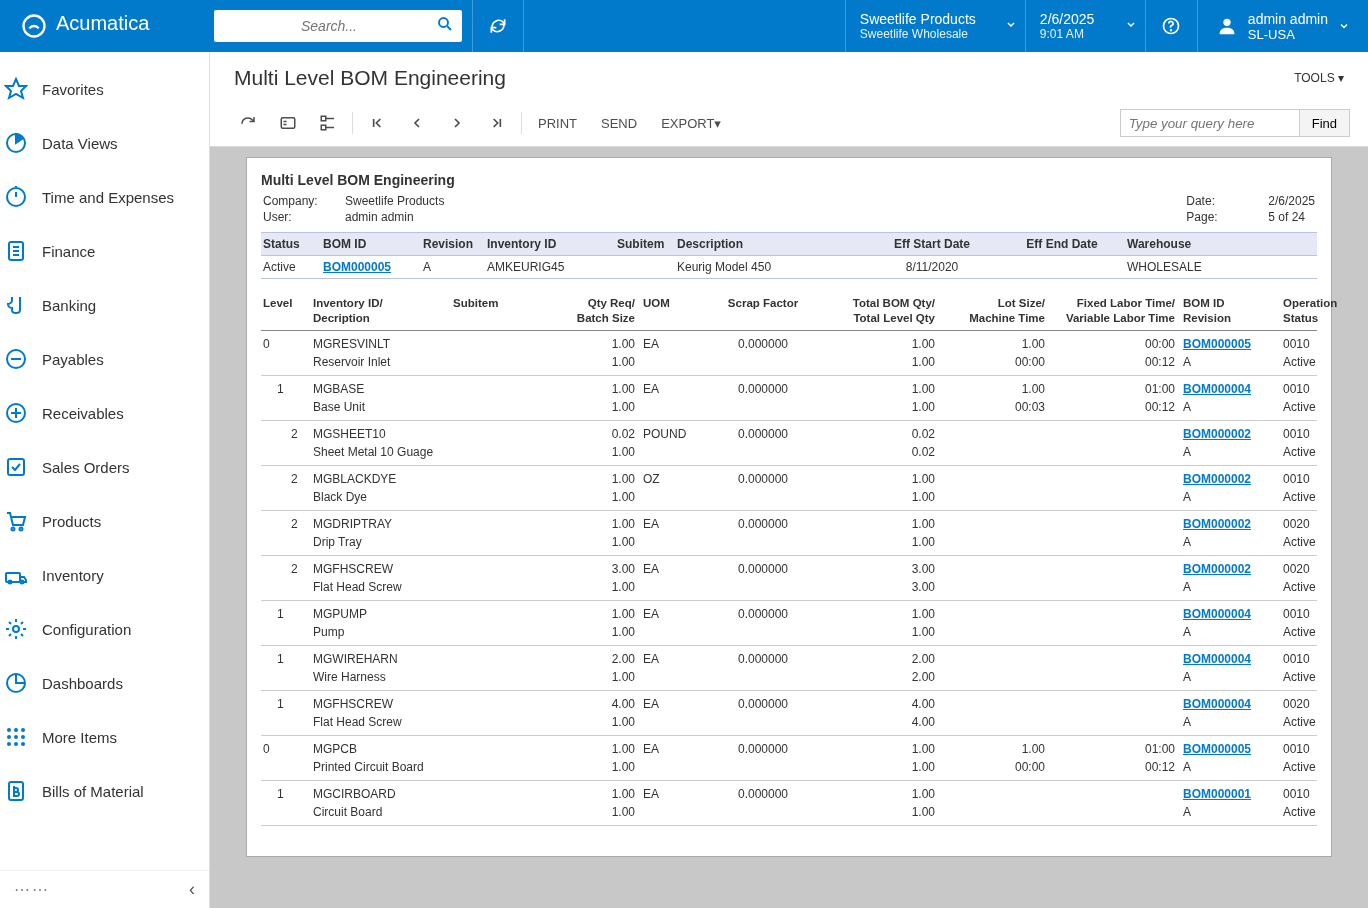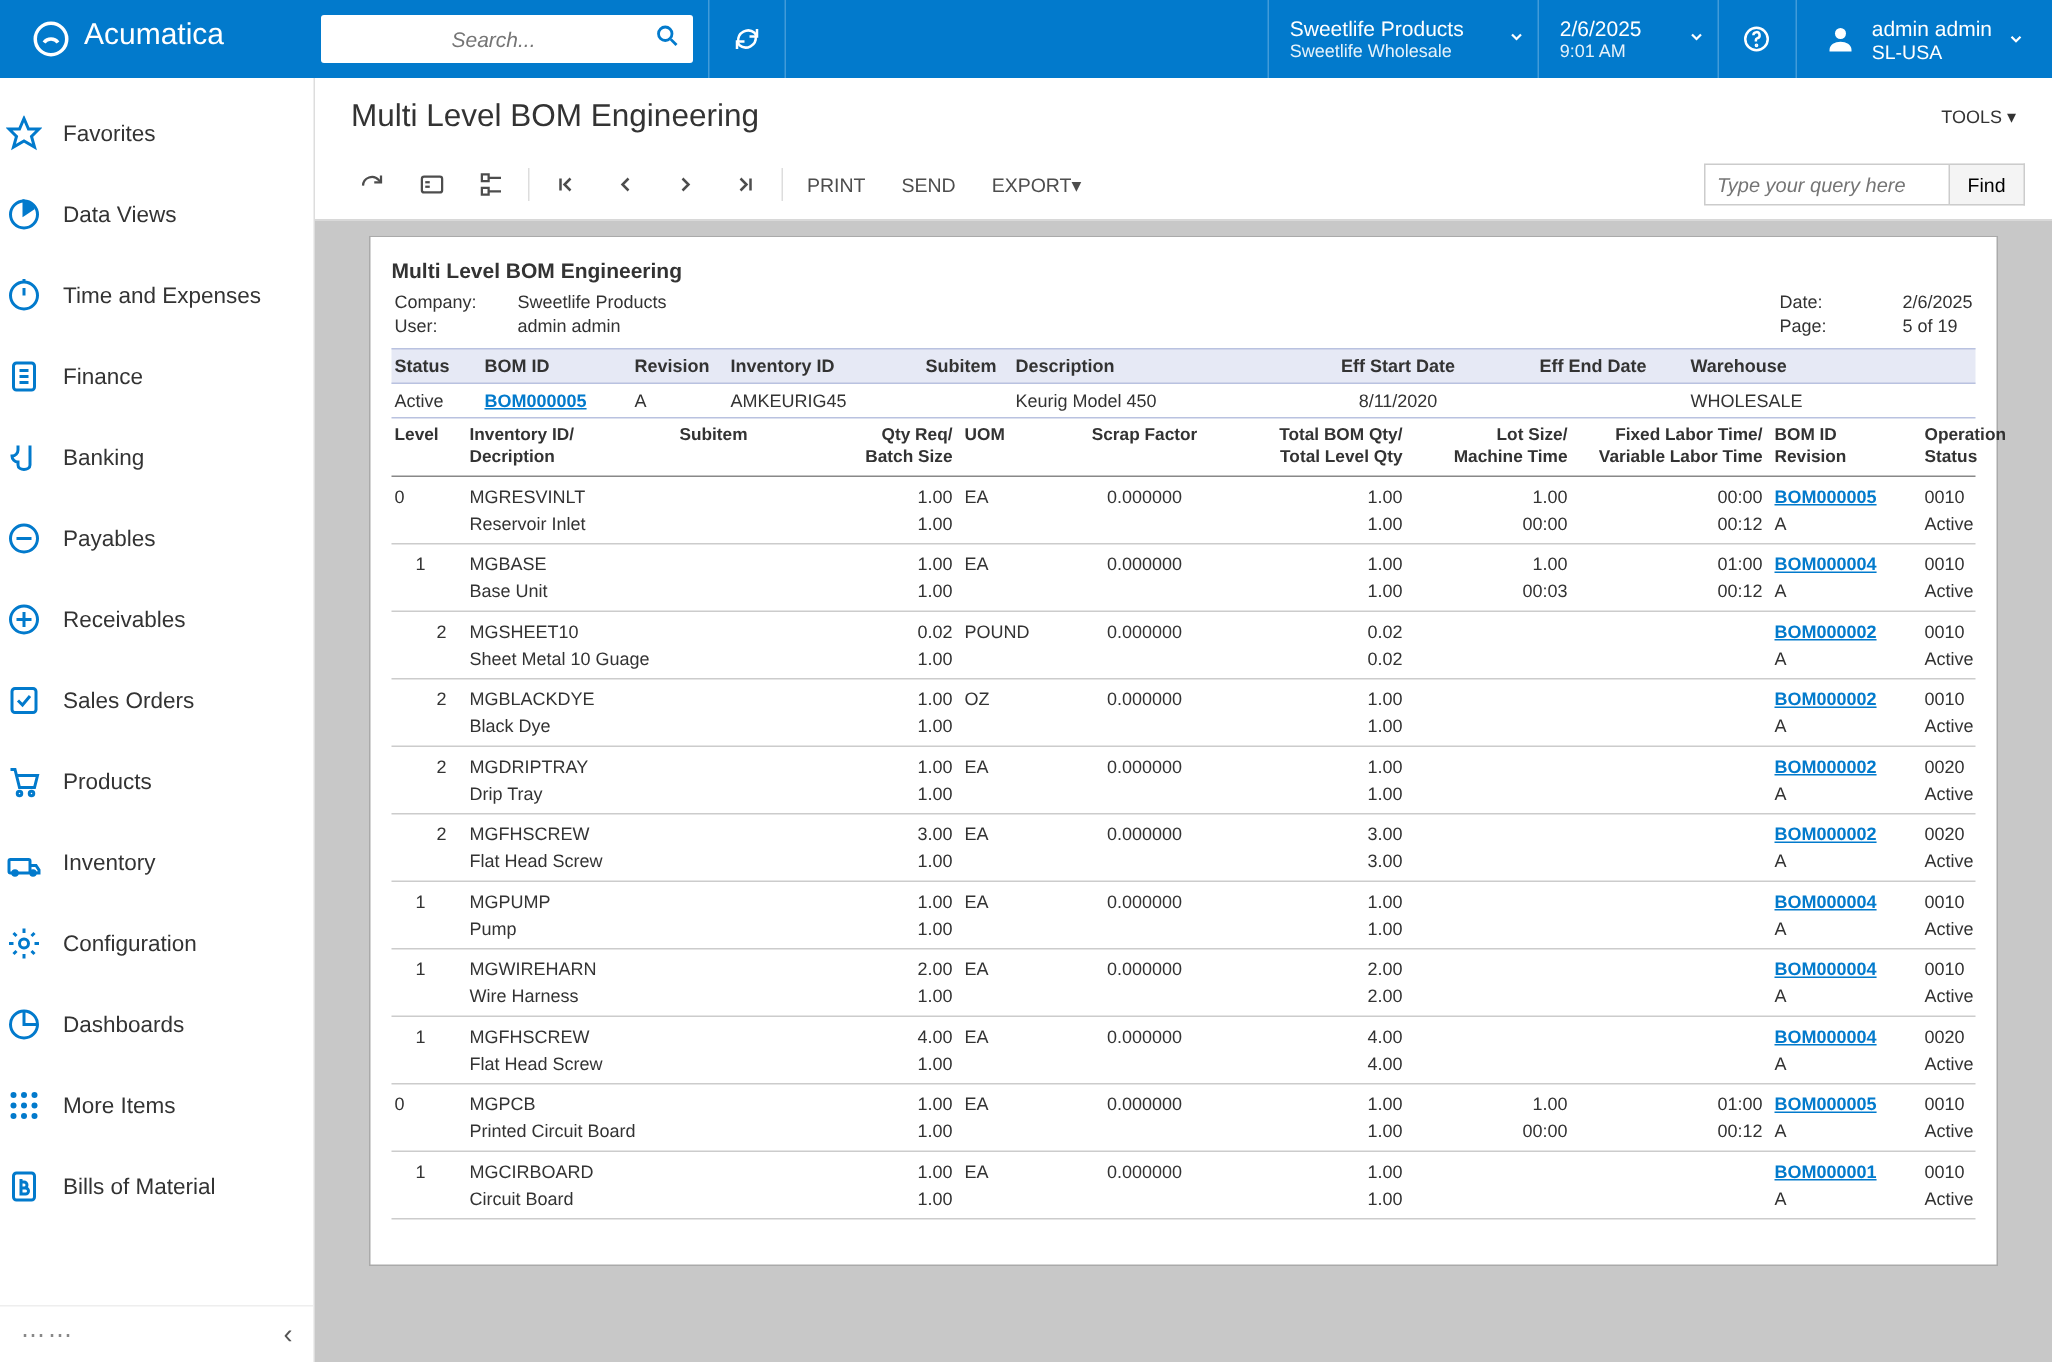--- a/index.html
+++ b/index.html
@@ -32,34 +32,34 @@
 
 .main { flex: 1; display: flex; flex-direction: column; overflow: hidden; }
 .page-head { display: flex; justify-content: space-between; align-items: center; padding: 14px 24px 10px; }
 .page-title { font-size: 21px; color: #333; }
 .tools { font-size: 12px; color: #333; cursor: pointer; }
 .toolbar { display: flex; align-items: center; gap: 0; padding: 6px 18px; border-bottom: 1px solid #d8d8d8; }
 .tb-iconbtn { width: 40px; height: 34px; display: flex; align-items: center; justify-content: center; color: #4d4d4d; cursor: pointer; }
 .tb-textbtn { padding: 0 12px; height: 34px; display: flex; align-items: center; color: #4d4d4d; font-size: 13px; cursor: pointer; }
 .tb-sep { width: 1px; height: 22px; background: #ddd; margin: 0 4px; }
 .query-box { margin-left: auto; display: flex; }
-.query-box input { border: 1px solid #ccc; height: 28px; width: 164px; padding: 0 8px; font-style: italic; color: #888; outline: none; }
+.query-box input { border: 1px solid #ccc; height: 28px; width: 180px; padding: 0 8px; font-style: italic; color: #888; outline: none; }
 .query-box button { border: 1px solid #ccc; border-left: none; background: #f4f4f4; padding: 0 12px; height: 28px; font-size: 13px; cursor: pointer; }
 
 
 .report-wrap { flex: 1; background: #c8c8c8; padding: 10px 36px; overflow: auto; }
 .report { background: #fff; border: 1px solid #aaa; padding: 14px 14px 30px; min-height: 680px; }
 .rpt-title { font-weight: bold; font-size: 14px; margin-bottom: 4px; }
 .rpt-meta { display: flex; justify-content: space-between; margin-bottom: 6px; font-size: 12px; }
 .rpt-meta td:first-child { width: 80px; }
 .hdr-band { background: #e6e9f5; border-top: 1px solid #b9c2e0; border-bottom: 1px solid #b9c2e0; display: grid; grid-template-columns: 60px 100px 64px 130px 60px 190px 130px 130px 100px 100px; font-weight: bold; font-size: 12px; padding: 4px 2px; }
 .main-band { display: grid; grid-template-columns: 60px 100px 64px 130px 60px 190px 130px 130px 100px 100px; font-size: 12px; padding: 4px 2px; border-bottom: 1px solid #b9c2e0; }
 .main-band .link { color: #027acc; text-decoration: underline; font-weight: bold; }
 .sub-hdr { display: grid; grid-template-columns: 50px 140px 80px 110px 60px 120px 120px 110px 130px 100px 80px; font-weight: bold; font-size: 11.5px; padding: 4px 2px; border-bottom: 1px solid #888; }
-.sub-hdr div { line-height: 1.3; }
+.sub-hdr div { line-height: 1.3; margin-top: 13px; }
 .row { display: grid; grid-template-columns: 50px 140px 80px 110px 60px 120px 120px 110px 130px 100px 80px; font-size: 12px; padding: 4px 2px; border-bottom: 1px solid #ccc; }
 .row div { line-height: 1.5; }
 .rr { text-align: right; padding-right: 8px; }
 .rc { text-align: center; }
 .ind1 { padding-left: 14px; }
 .ind2 { padding-left: 28px; }
 .rowlink { color: #027acc; text-decoration: underline; font-weight: bold; }
 </style>
 </head>
 <body>
@@ -351,21 +351,21 @@
           </tbody>
             </table>
           <table>
             <tbody>
                 <tr>
                   <td style="width:50px;">Date:</td>
                   <td>2/6/2025</td>
                 </tr>
             <tr>
                   <td>Page:</td>
-                  <td>5 of 19</td>
+                  <td>5 of 24</td>
                 </tr>
           </tbody>
             </table>
         </div>
 
         <div class="hdr-band">
           <div>Status</div>
           <div>BOM ID</div>
           <div>Revision</div>
           <div>Inventory ID</div>

